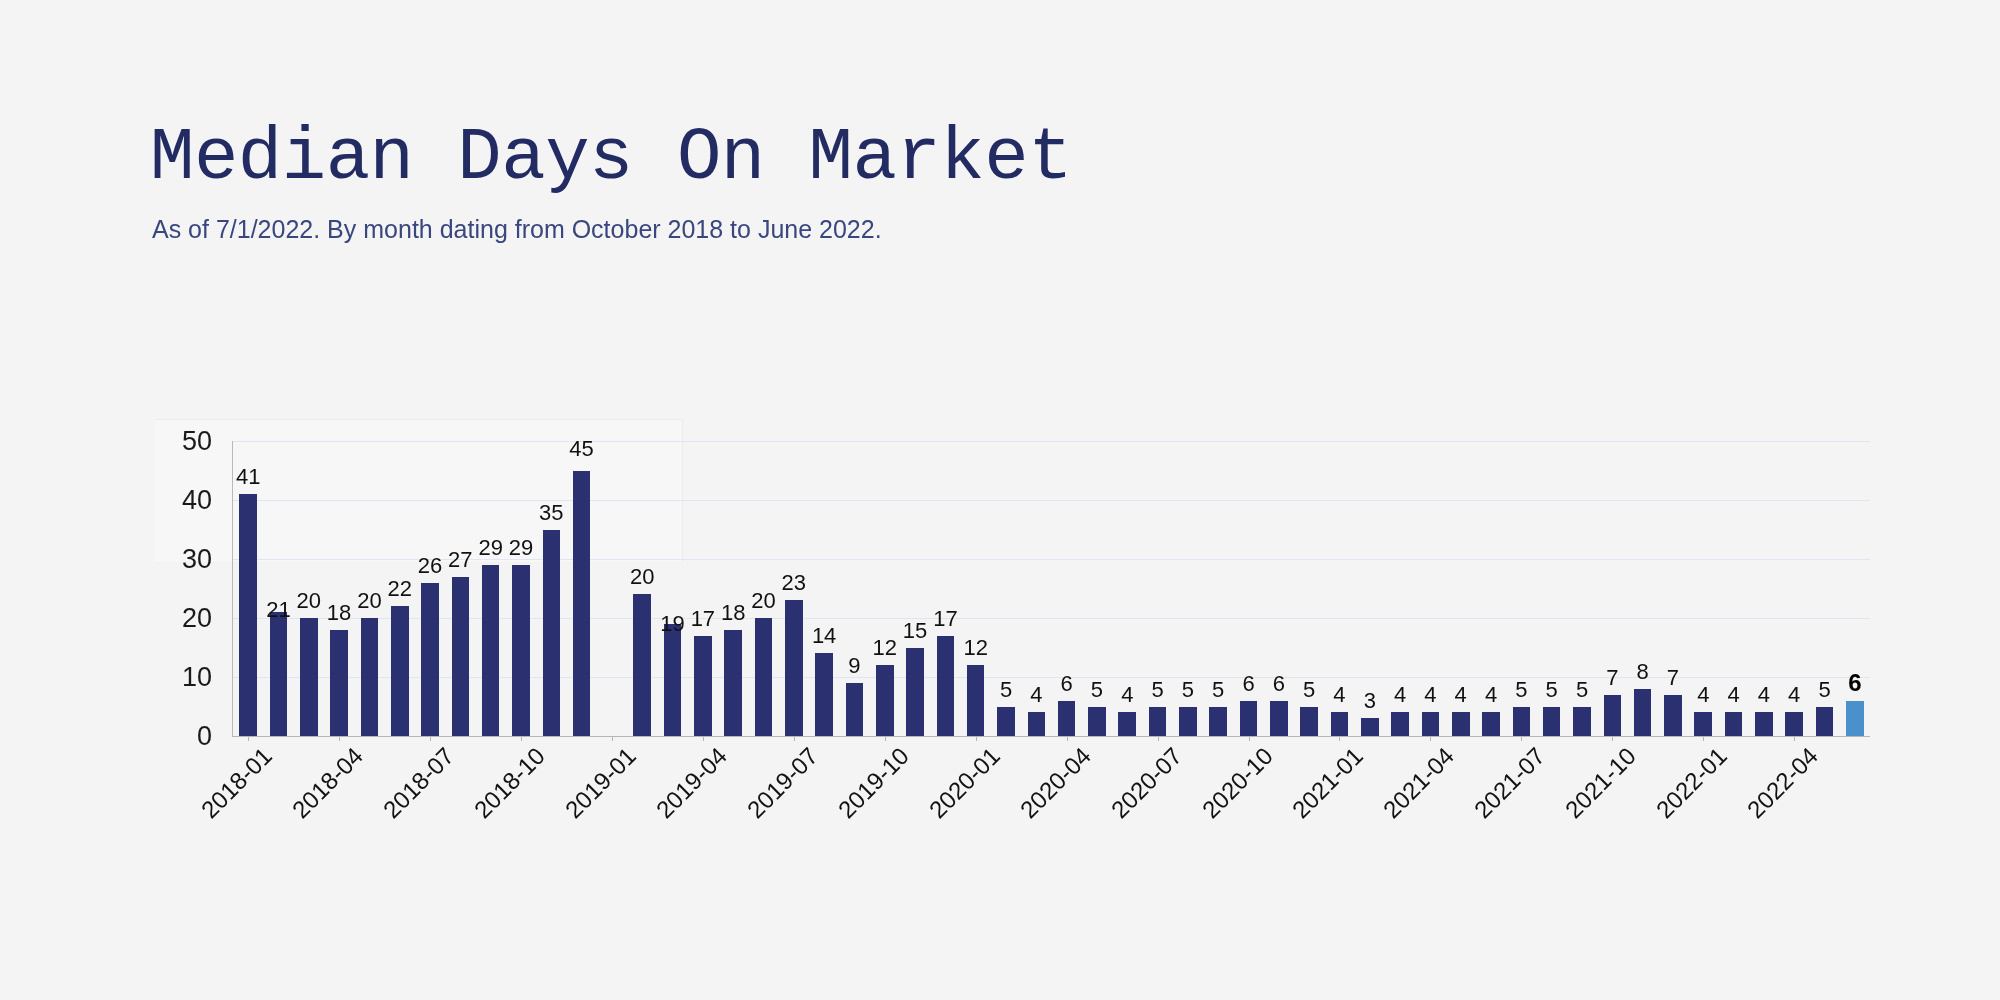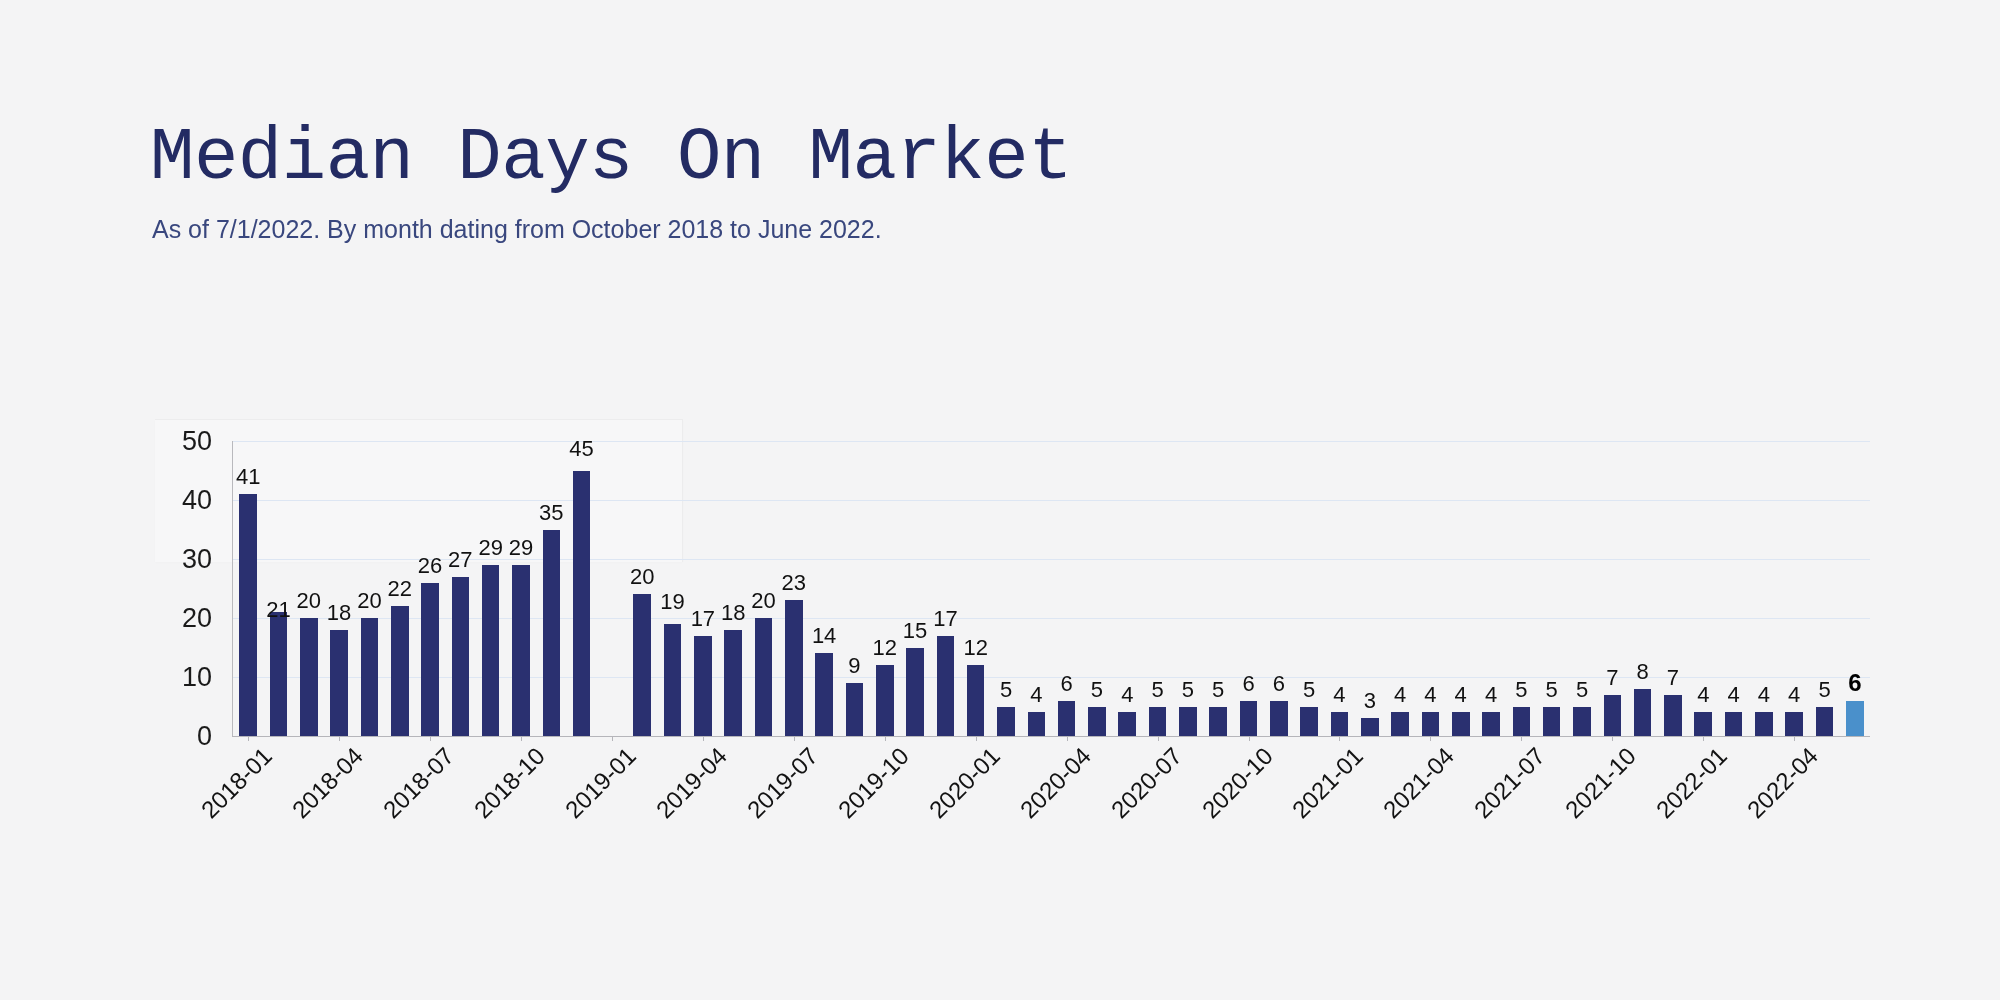--- a/index.html
+++ b/index.html
@@ -265,21 +265,21 @@
         <div class="bar-slot" style="left: 333.463px; width: 30.3148px;">
           <div class="bar" title="2018-12: 45" style="height: 265.5px; width: 17.5826px; left: 6.36611px;"></div>
           <div class="bar-value" style="bottom: 276px;">45</div>
         </div>
         <div class="bar-slot" style="left: 394.093px; width: 30.3148px;">
           <div class="bar" title="2019-02: 24" style="height: 141.6px; width: 17.5826px; left: 6.36611px;"></div>
           <div class="bar-value" style="bottom: 147.6px;">20</div>
         </div>
         <div class="bar-slot" style="left: 424.407px; width: 30.3148px;">
           <div class="bar" title="2019-03: 19" style="height: 112.1px; width: 17.5826px; left: 6.36611px;"></div>
-          <div class="bar-value" style="bottom: 123px;">19</div>
+          <div class="bar-value" style="bottom: 101px;">19</div>
         </div>
         <div class="bar-slot" style="left: 454.722px; width: 30.3148px;">
           <div class="bar" title="2019-04: 17" style="height: 100.3px; width: 17.5826px; left: 6.36611px;"></div>
           <div class="bar-value" style="bottom: 106.3px;">17</div>
         </div>
         <div class="bar-slot" style="left: 485.037px; width: 30.3148px;">
           <div class="bar" title="2019-05: 18" style="height: 106.2px; width: 17.5826px; left: 6.36611px;"></div>
           <div class="bar-value" style="bottom: 112.2px;">18</div>
         </div>
         <div class="bar-slot" style="left: 515.352px; width: 30.3148px;">

